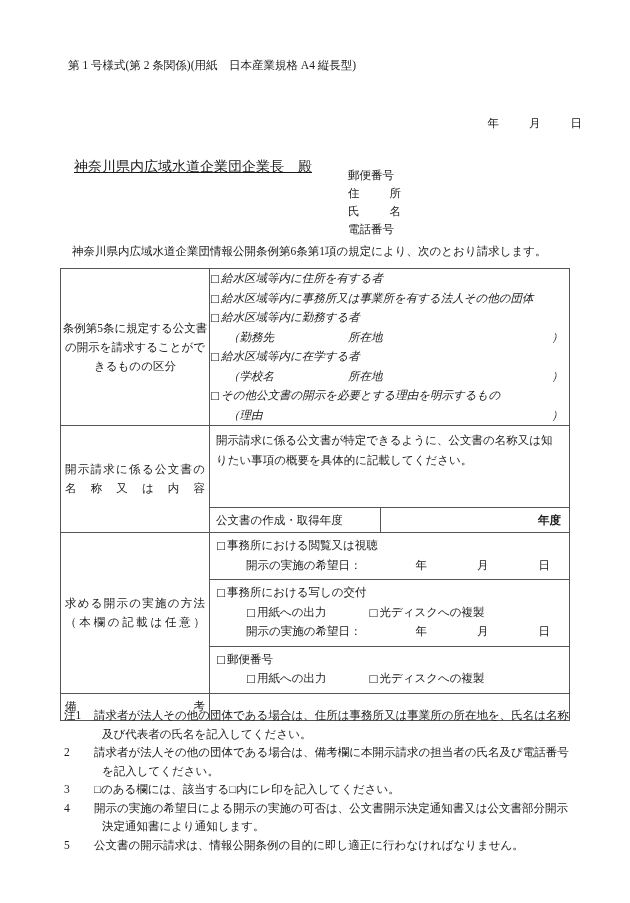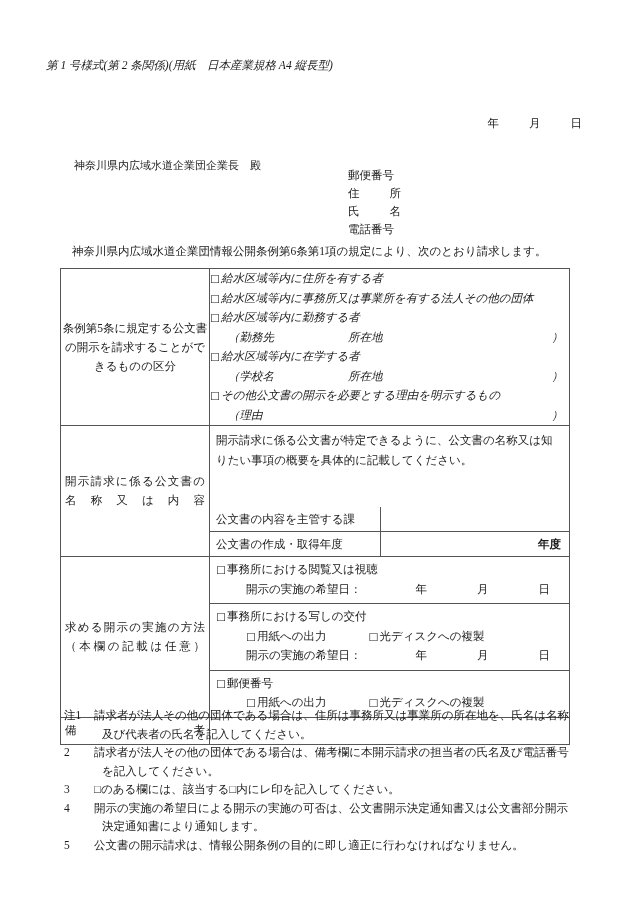--- a/index.html
+++ b/index.html
@@ -17,25 +17,24 @@
     overflow: hidden;
   }
   .page {
     position: absolute;
     inset: 0;
   }
 
   
   .form-code {
     position: absolute;
-    left: 46px;
+    left: 68px;
     top: 58px;
     font-size: 11.5px;
     white-space: nowrap;
-    font-style: italic;
   }
   .doc-title {
     position: absolute;
     left: 0;
     right: 0;
     top: 98px;
     text-align: center;
     font-size: 12.5px;
     letter-spacing: 7px;
     text-indent: 7px;
@@ -48,22 +47,23 @@
     white-space: nowrap;
   }
   .date-line span { display: inline-block; }
   .date-line .y { margin-right: 30px; }
   .date-line .m { margin-right: 30px; }
 
   .addressee {
     position: absolute;
     left: 74px;
     top: 158px;
-    font-size: 11px;
-    white-space: nowrap;
+    font-size: 14px;
+    white-space: nowrap;
+    text-decoration: underline;
   }
 
   .applicant-block {
     position: absolute;
     left: 348px;
     top: 166px;
     font-size: 11.5px;
     line-height: 18px;
   }
   .applicant-block div { white-space: nowrap; }
@@ -257,24 +257,20 @@
 
       <tr>
         <td class="lbl">
           <span class="lbl-just">開示請求に係る公文書の</span>
           <span class="lbl-just">名称又は内容</span>
         </td>
         <td style="padding:0">
           <div class="desc-cell">開示請求に係る公文書が特定できるように、公文書の名称又は知りたい事項の概要を具体的に記載してください。</div>
           <table class="nested">
             <tbody>
-              <tr class="first">
-                <td class="k">公文書の内容を主管する課</td>
-                <td class="v"></td>
-              </tr>
               <tr>
                 <td class="k">公文書の作成・取得年度</td>
                 <td class="v">年度</td>
               </tr>
             </tbody>
           </table>
         </td>
       </tr>
 
       <tr>

